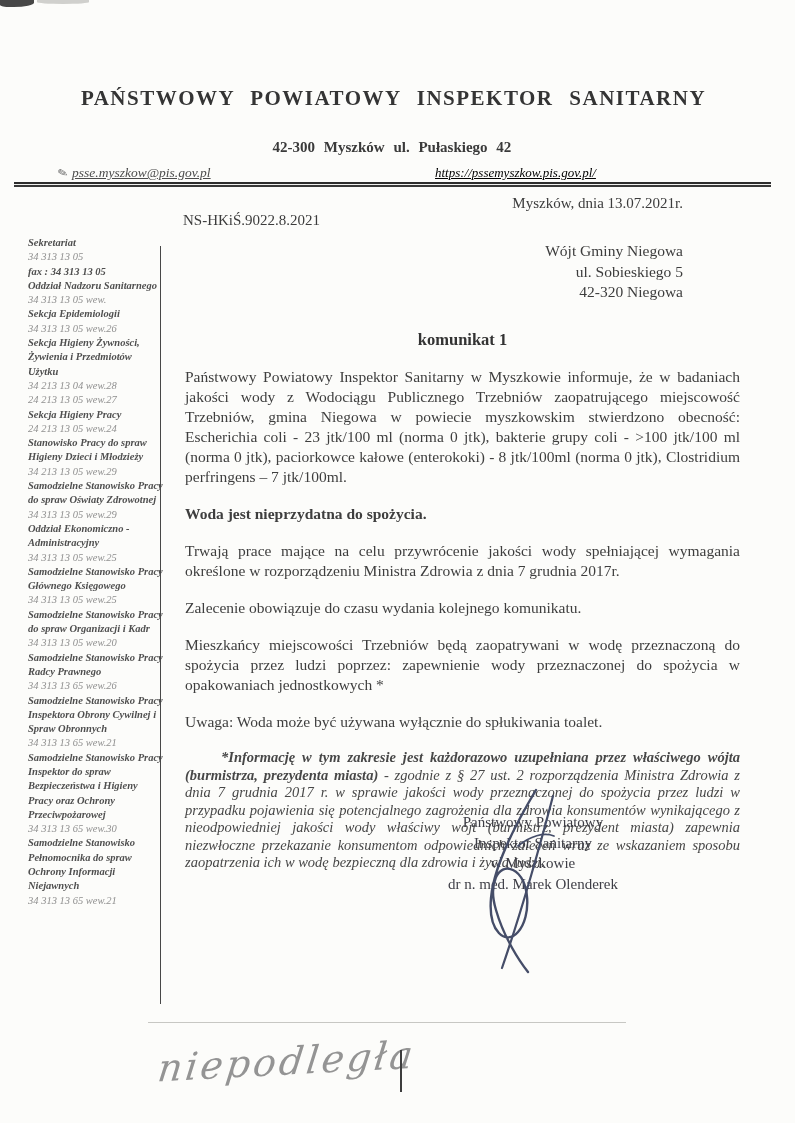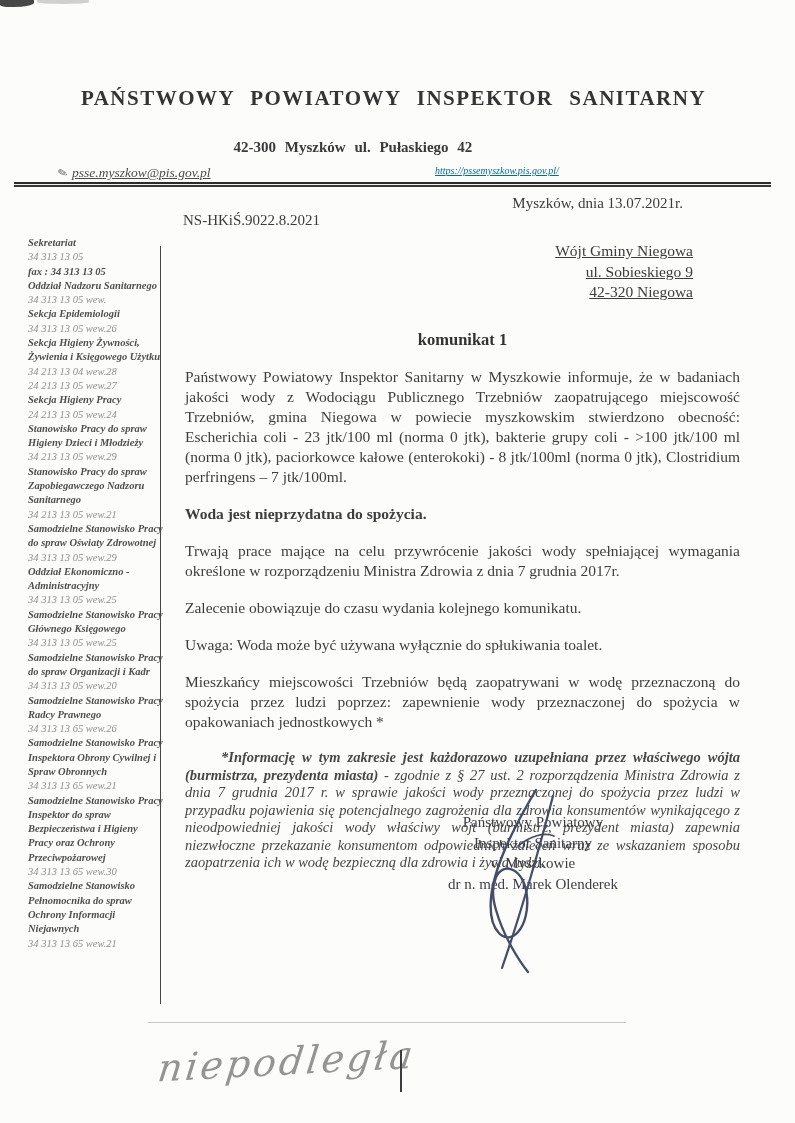--- a/index.html
+++ b/index.html
@@ -9,33 +9,33 @@
     font-family:"Liberation Serif","DejaVu Serif",serif;color:#3d3d3d;
   }
   
   .smudge{position:absolute;left:0;top:0;width:34px;height:7px;background:#474747;border-radius:0 0 60% 30%;}
   .smudge2{position:absolute;left:37px;top:0;width:52px;height:4px;background:#bdbdb9;opacity:.7;border-radius:0 0 50% 50%;}
 
   
   .doc-title{position:absolute;top:86px;left:0;right:8px;text-align:center;
     font-size:21px;font-weight:bold;letter-spacing:1.5px;word-spacing:9px;color:#343434;}
   .doc-address{position:absolute;top:139px;left:0;width:706px;text-align:center;
-    font-size:15px;font-weight:bold;word-spacing:5px;color:#3a3a3a;}
+    font-size:15px;font-weight:bold;word-spacing:5px;color:#3a3a3a;padding-left:39px;}
   .contact-email{position:absolute;top:165px;left:58px;font-size:13.5px;font-style:italic;color:#4c4c4c;}
   .contact-email .txt,.contact-url .txt{text-decoration:underline;}
   .pen-icon{display:inline-block;margin-right:4px;color:#6b6b6b;font-style:normal;font-size:12px;transform:rotate(-15deg);}
-  .contact-url{position:absolute;top:165px;left:435px;font-size:10px;font-style:italic;color:#0369a1;}
+  .contact-url{position:absolute;top:165px;left:435px;font-size:13px;font-style:italic;color:#000000;}
   .rule{position:absolute;top:182px;left:14px;width:757px;height:5px;
     background:linear-gradient(#2c2c2c 0 40%,#efefec 40% 55%,#373737 55% 100%);}
 
   .dateline{position:absolute;top:195px;right:112px;font-size:15px;color:#3c3c3c;margin-left:40px;}
   .ref-number{position:absolute;top:212px;left:170px;font-size:15px;color:#3c3c3c;margin-left:13px;}
 
-  .recipient{position:absolute;top:241px;right:102px;text-align:right;
-    font-size:15.5px;line-height:20.5px;color:#3c3c3c;text-decoration:underline;}
+  .recipient{position:absolute;top:241px;right:112px;text-align:right;
+    font-size:15.5px;line-height:20.5px;color:#3c3c3c;}
 
   
   .sidebar{position:absolute;top:236px;left:28px;width:136px;
     font-size:10.5px;line-height:14.3px;font-style:italic;}
   .sb-name{font-weight:bold;color:#4f4f4f;}
   .sb-phone{color:#8f8f8f;}
   .vrule{position:absolute;left:160px;top:246px;width:1px;height:758px;background:#474747;}
 
   
   .main{position:absolute;left:168px;top:330px;width:589px;
@@ -81,21 +81,21 @@
     <span class="txt">https://pssemyszkow.pis.gov.pl/</span>
   </div>
 
   <div class="rule"></div>
 
   <div class="dateline">Myszków,  dnia 13.07.2021r.</div>
   <div class="ref-number">NS-HKiŚ.9022.8.2021</div>
 
   <div class="recipient">
     <div>Wójt Gminy Niegowa</div>
-    <div>ul. Sobieskiego 9</div>
+    <div>ul. Sobieskiego 5</div>
     <div>42-320 Niegowa</div>
   </div>
 
   <div class="sidebar">
     <div class="sb-entry">
       <div class="sb-name">Sekretariat</div>
       <div class="sb-phone">34 313 13 05</div>
     </div>
 
     <div class="sb-entry">
@@ -107,42 +107,38 @@
       <div class="sb-name">Oddział  Nadzoru Sanitarnego</div>
       <div class="sb-phone">34 313 13 05 wew.</div>
     </div>
 
     <div class="sb-entry">
       <div class="sb-name">Sekcja Epidemiologii</div>
       <div class="sb-phone">34 313 13 05 wew.26</div>
     </div>
 
     <div class="sb-entry">
-      <div class="sb-name">Sekcja Higieny Żywności, Żywienia i Księgowego Użytku</div>
+      <div class="sb-name">Sekcja Higieny Żywności, Żywienia i Przedmiotów Użytku</div>
       <div class="sb-phone">34 213 13 04 wew.28</div>
     </div>
 
     <div class="sb-entry">
       <div class="sb-phone">24 213 13 05 wew.27</div>
     </div>
 
     <div class="sb-entry">
       <div class="sb-name">Sekcja Higieny Pracy</div>
       <div class="sb-phone">24 213 13 05 wew.24</div>
     </div>
 
     <div class="sb-entry">
       <div class="sb-name">Stanowisko Pracy do spraw Higieny Dzieci i Młodzieży</div>
       <div class="sb-phone">34 213 13 05 wew.29</div>
     </div>
 
-    <div class="sb-entry">
-      <div class="sb-name">Stanowisko Pracy do spraw Zapobiegawczego Nadzoru Sanitarnego</div>
-      <div class="sb-phone">34 213 13 05 wew.21</div>
-    </div>
 
     <div class="sb-entry">
       <div class="sb-name">Samodzielne Stanowisko Pracy do spraw Oświaty Zdrowotnej</div>
       <div class="sb-phone">34 313 13 05 wew.29</div>
     </div>
 
     <div class="sb-entry">
       <div class="sb-name">Oddział Ekonomiczno - Administracyjny</div>
       <div class="sb-phone">34 313 13 05 wew.25</div>
     </div>
@@ -179,22 +175,22 @@
   </div>
 
   <div class="vrule"></div>
 
   <div class="main">
     <div class="heading">komunikat 1</div>
     <p>Państwowy Powiatowy Inspektor Sanitarny w Myszkowie informuje, że w badaniach jakości wody z Wodociągu Publicznego Trzebniów zaopatrującego miejscowość Trzebniów, gmina Niegowa w powiecie myszkowskim stwierdzono obecność: Escherichia coli - 23 jtk/100 ml (norma 0 jtk), bakterie grupy coli - &gt;100 jtk/100 ml (norma 0 jtk), paciorkowce kałowe (enterokoki) - 8 jtk/100ml (norma 0 jtk), Clostridium perfringens – 7 jtk/100ml.</p>
     <p class="bold-line">Woda jest nieprzydatna do spożycia.</p>
     <p>Trwają prace mające na celu przywrócenie jakości wody spełniającej wymagania określone w rozporządzeniu Ministra Zdrowia z dnia 7 grudnia 2017r.</p>
     <p>Zalecenie obowiązuje do czasu wydania kolejnego komunikatu.</p>
+    <p class="spaced">Mieszkańcy miejscowości Trzebniów będą zaopatrywani w wodę przeznaczoną do spożycia przez ludzi poprzez: zapewnienie wody przeznaczonej do spożycia w opakowaniach jednostkowych *</p>
     <p class="spaced">Uwaga: Woda może być używana wyłącznie do spłukiwania toalet.</p>
-    <p class="spaced">Mieszkańcy miejscowości Trzebniów będą zaopatrywani w wodę przeznaczoną do spożycia przez ludzi poprzez: zapewnienie wody przeznaczonej do spożycia w opakowaniach jednostkowych *</p>
     <p class="footnote"><b>*Informację w tym zakresie jest każdorazowo uzupełniana przez właściwego wójta (burmistrza, prezydenta miasta)</b><span> - zgodnie z § 27 ust. 2 rozporządzenia Ministra Zdrowia z dnia 7 grudnia 2017 r. w sprawie jakości wody przeznaczonej do spożycia przez ludzi w przypadku pojawienia się potencjalnego zagrożenia dla zdrowia konsumentów wynikającego z nieodpowiedniej jakości wody właściwy wójt (burmistrz, prezydent miasta) zapewnia niezwłoczne przekazanie konsumentom odpowiednich zaleceń wraz ze wskazaniem sposobu zaopatrzenia ich w wodę bezpieczną dla zdrowia i życia ludzi.</span></p>
   </div>
 
   <div class="sig-block">
     <div>Państwowy Powiatowy</div>
     <div>Inspektor Sanitarny</div>
     <div>w Myszkowie</div>
     <div>dr n. med. Marek Olenderek</div>
   </div>
   <svg class="sig-svg" width="115" height="190" viewBox="0 0 115 190">

